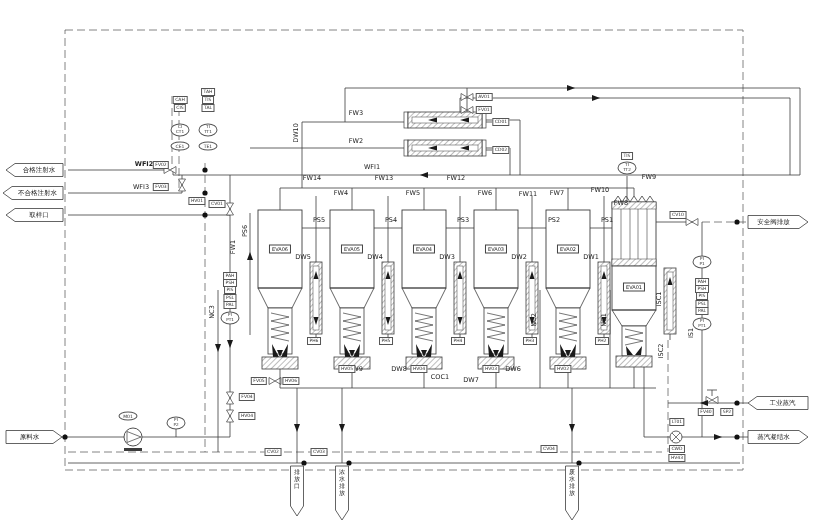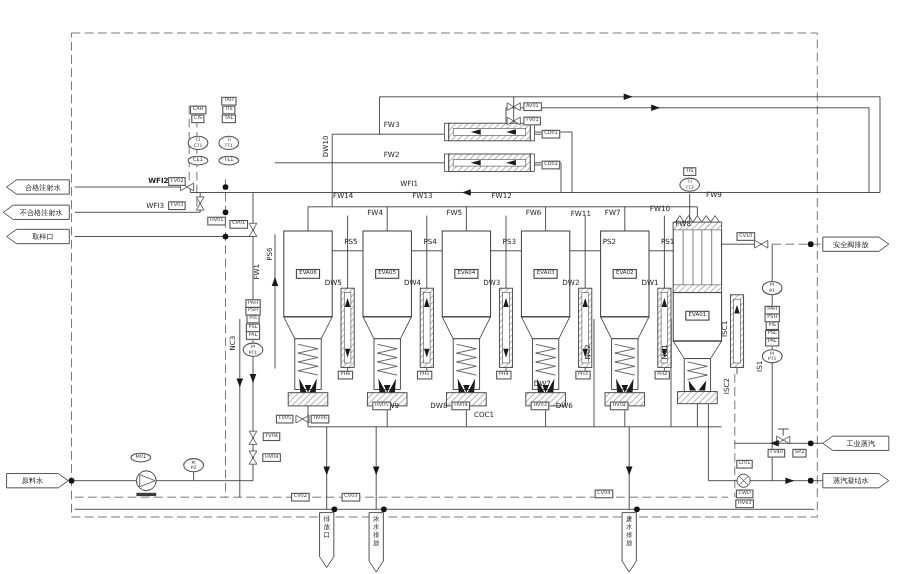--- a/index.html
+++ b/index.html
@@ -272,21 +272,21 @@
       <div class="lbl" style="left: 456px; top: 178px;">FW12</div>
       <div class="lbl" style="left: 463px; top: 220px;">PS3</div>
       <div class="lbl" style="left: 399px; top: 369px;">DW8</div>
       <div class="tag" style="left: 419px; top: 369px;">HV04</div>
       <div class="evabox" style="left: 496px; top: 249px;">EVA03</div>
       <div class="tag" style="left: 530px; top: 341px;">PH3</div>
       <div class="lbl" style="left: 519px; top: 257px;">DW2</div>
       <div class="lbl" style="left: 485px; top: 193px;">FW6</div>
       <div class="lbl" style="left: 528px; top: 178px; margin-top: 16px;">FW11</div>
       <div class="lbl" style="left: 535px; top: 220px; margin-left: 19px;">PS2</div>
-      <div class="lbl" style="left: 471px; top: 349px; margin-left: 22px;">DW7</div>
+      <div class="lbl" style="left: 471px; top: 380px;">DW7</div>
       <div class="tag" style="left: 491px; top: 369px;">HV03</div>
       <div class="evabox" style="left: 568px; top: 249px;">EVA02</div>
       <div class="tag" style="left: 602px; top: 341px;">PH2</div>
       <div class="lbl" style="left: 591px; top: 257px;">DW1</div>
       <div class="lbl" style="left: 557px; top: 193px;">FW7</div>
       <div class="lbl" style="left: 600px; top: 178px; margin-top: 12px;">FW10</div>
       <div class="lbl" style="left: 607px; top: 220px;">PS1</div>
       <div class="lbl" style="left: 513px; top: 369px;">DW6</div>
       <div class="tag" style="left: 563px; top: 369px;">HV02</div>
       <div class="evabox" style="left: 634px; top: 287px;">EVA01</div>

